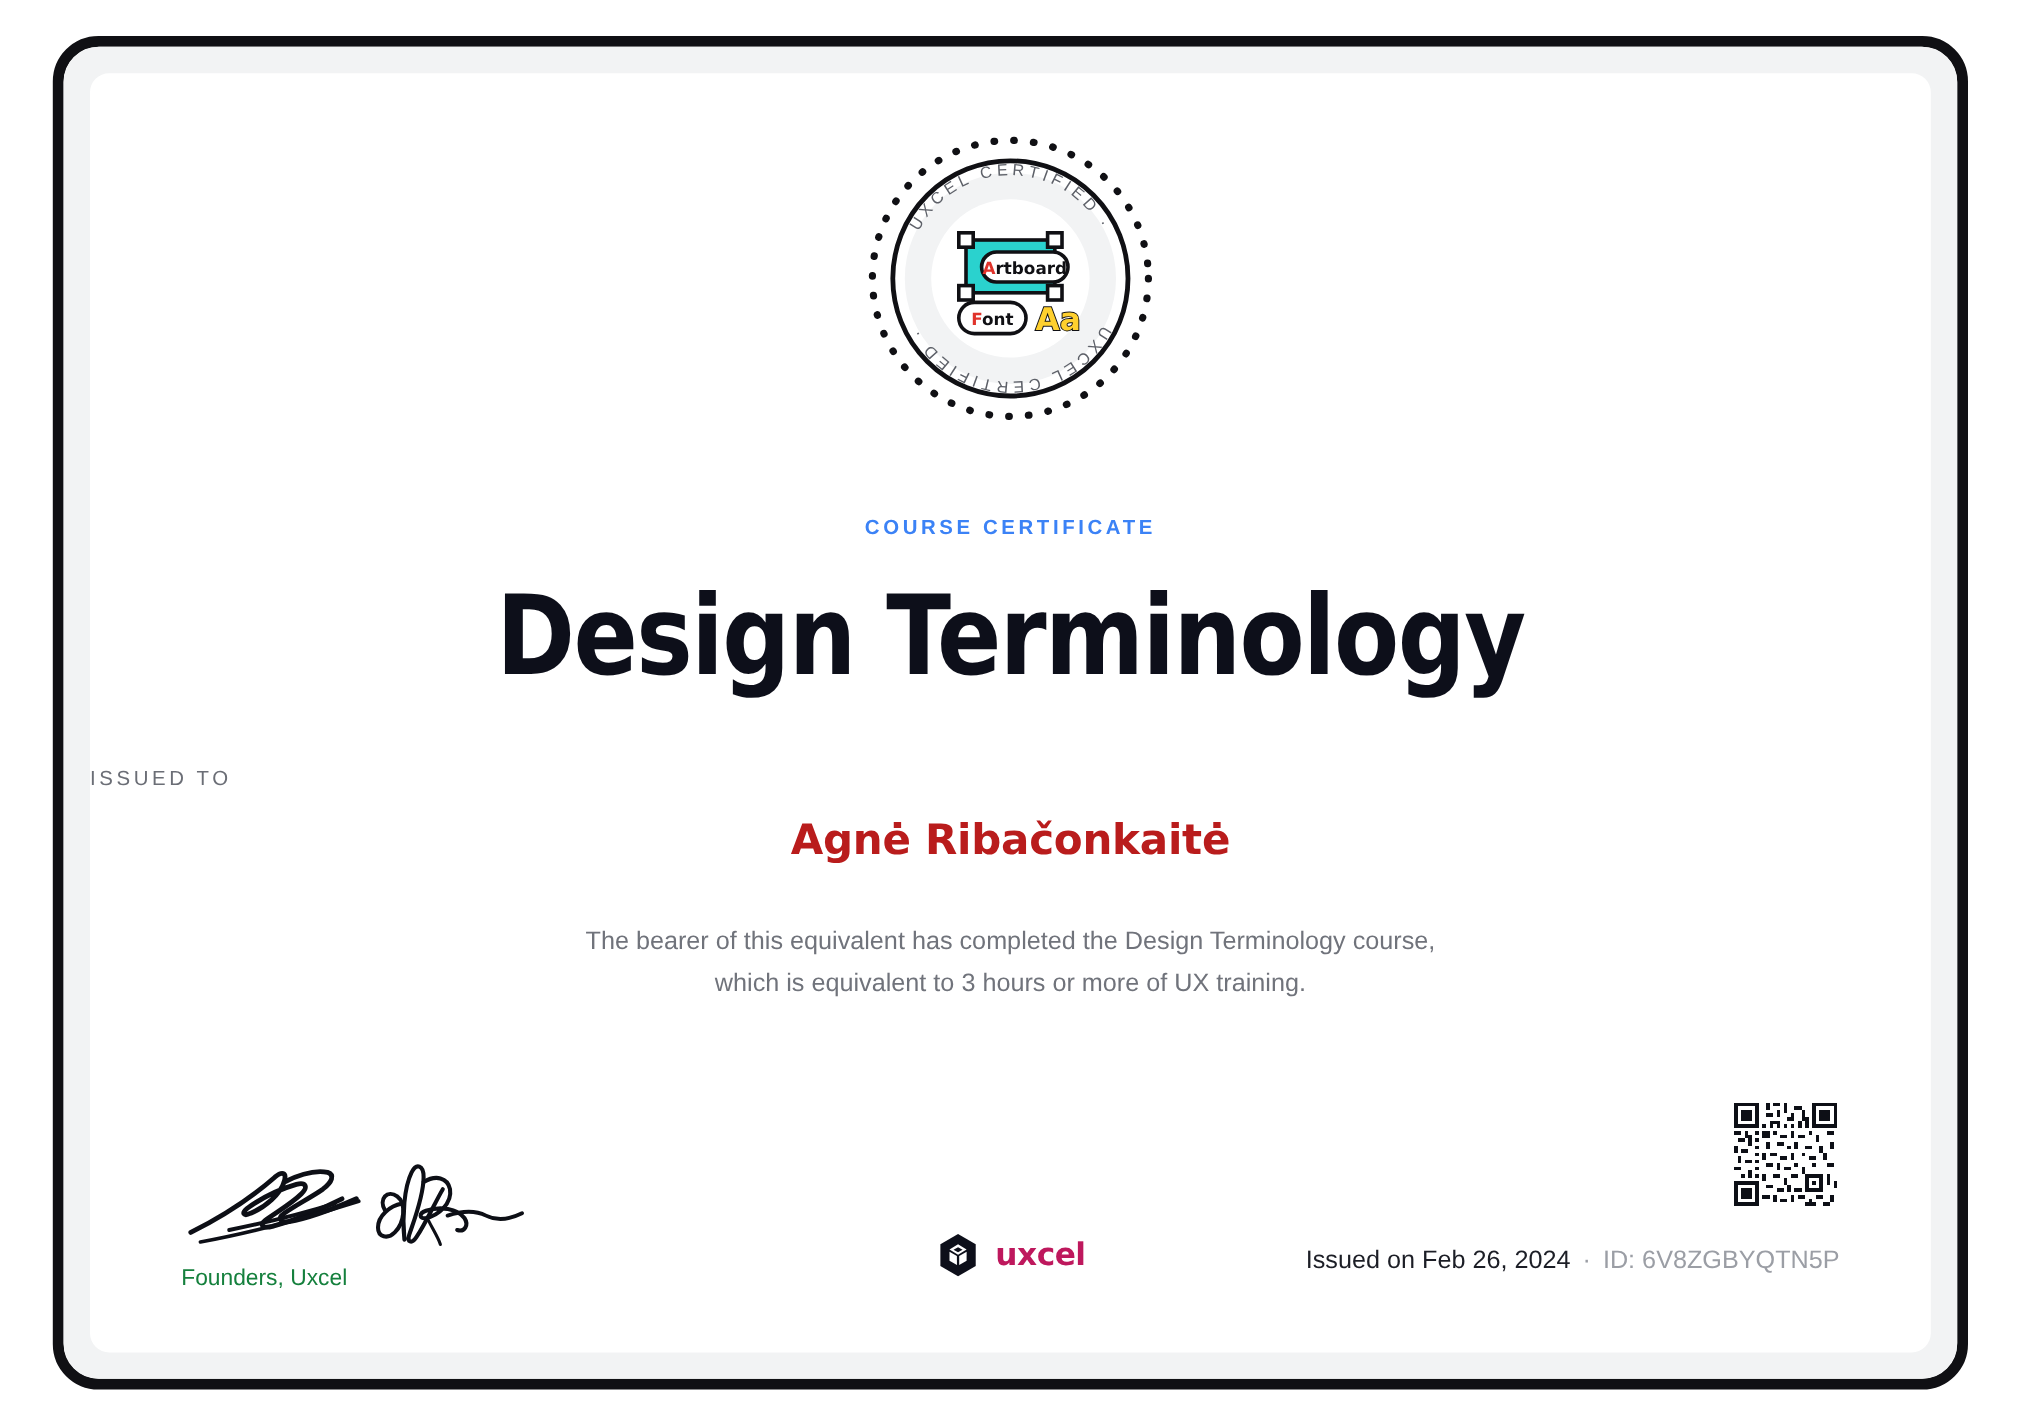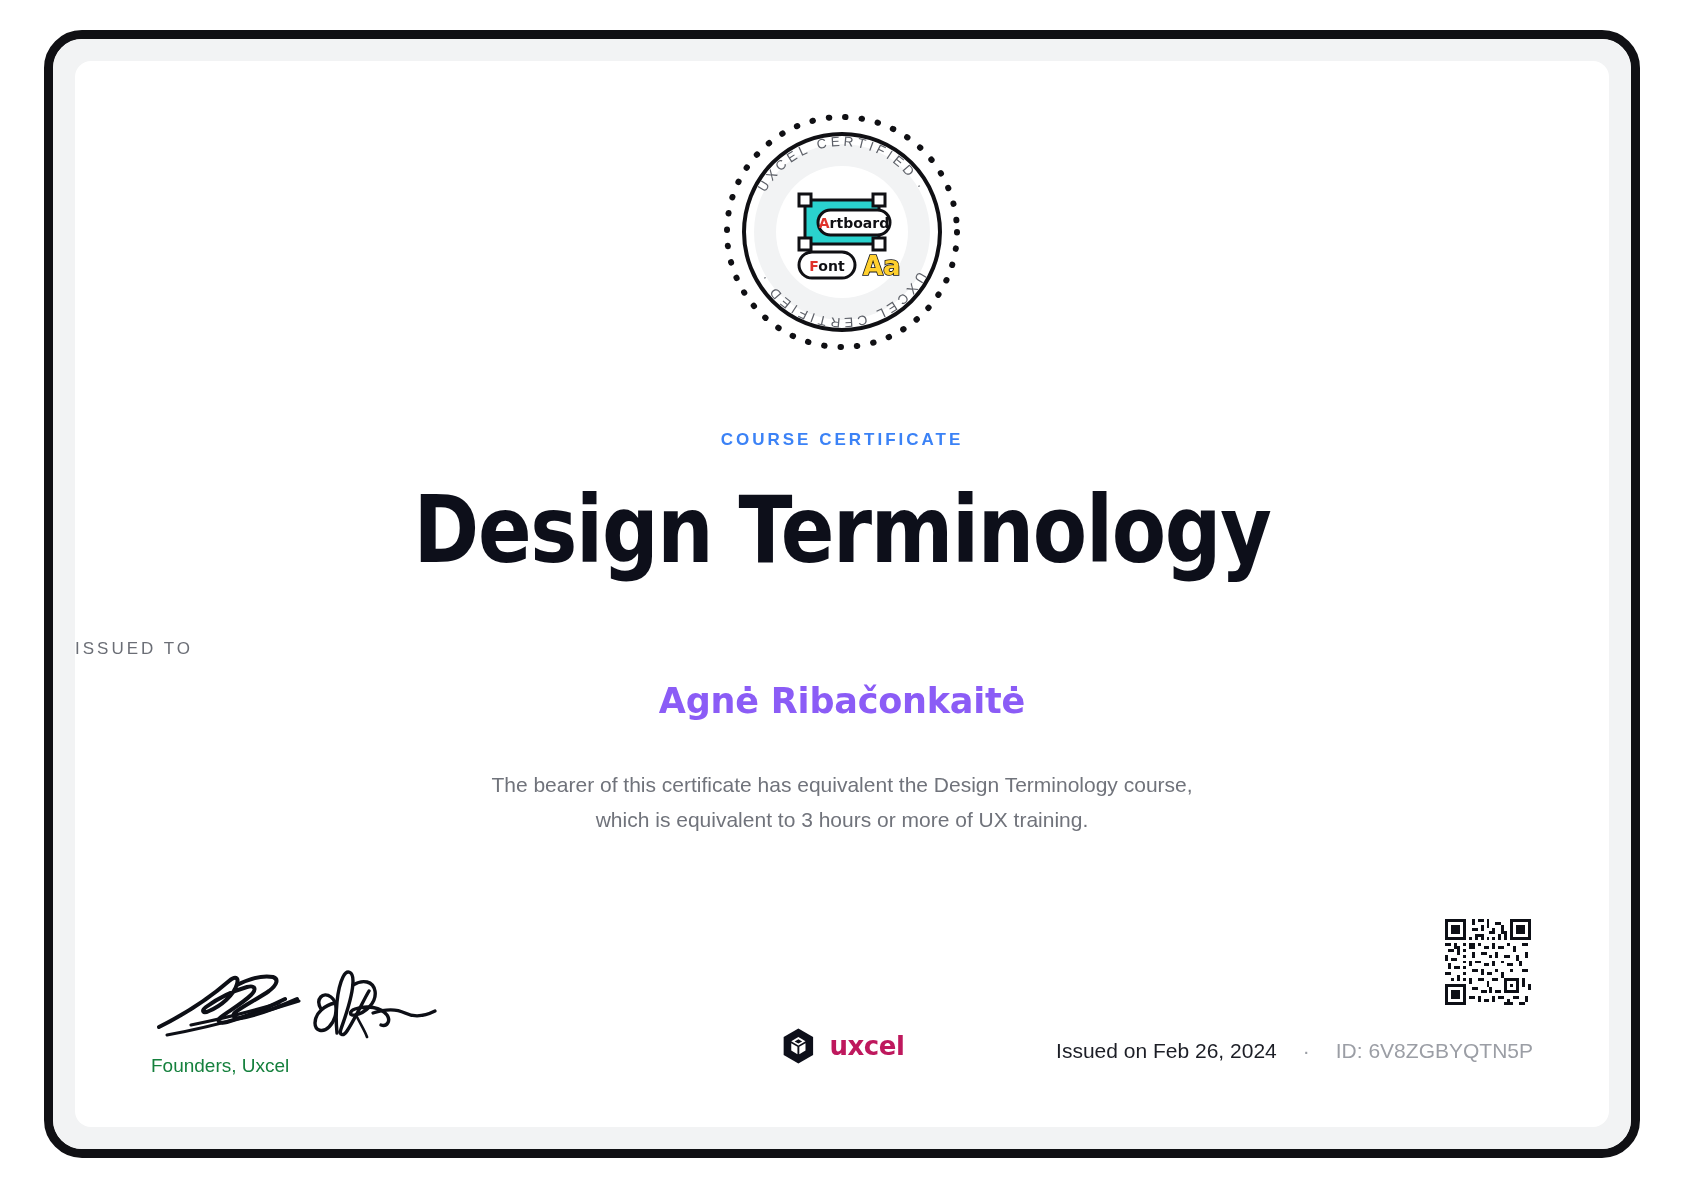--- a/index.html
+++ b/index.html
@@ -69,21 +69,21 @@
     letter-spacing:3.0px;
     font-weight:500;
     color:#6b6e76;
     font-family:"Liberation Sans", sans-serif;
   }
   .recipient{
     position:absolute; left:0; right:0; top:620px;
     text-align:center;
     font-size:35px;
     font-weight:700;
-    color:#8b5cf6;
+    color:#b91c1c;
     font-family:"DejaVu Sans", sans-serif;
     letter-spacing:-0.2px;
   }
   .desc{
     position:absolute; left:0; right:0; top:706px;
     text-align:center;
     font-size:21px;
     line-height:35px;
     color:#70737b;
     font-family:"Liberation Sans", sans-serif;
@@ -118,21 +118,21 @@
     color:#be185d;
     letter-spacing:-0.4px;
     font-family:"DejaVu Sans", sans-serif;
   }
 
   .meta-block{
     position:absolute;
     right:76px; bottom:64px;
     display:flex;
     align-items:baseline;
-    gap:26px;
+    gap:10px;
     font-size:21px;
     font-family:"Liberation Sans", sans-serif;
   }
   .meta-date{ color:#1c1e26; }
   .meta-dot{ color:#9b9ea5; }
   .meta-id{ color:#9b9ea5; }
 
   .qr{
     position:absolute;
     right:78px; bottom:122px;
@@ -191,21 +191,21 @@
 
       <div class="kicker">COURSE CERTIFICATE</div>
 
       <div class="title">Design Terminology</div>
 
       <div class="issued-to">ISSUED TO</div>
 
       <div class="recipient">Agnė Ribačonkaitė</div>
 
       <div class="desc">
-        <div>The bearer of this certificate has equivalent the Design Terminology course,</div>
+        <div>The bearer of this equivalent has completed the Design Terminology course,</div>
         <div>which is equivalent to 3 hours or more of UX training.</div>
       </div>
 
       <div class="sig-block">
         <svg class="sig-svg" viewBox="0 0 300 90" xmlns="http://www.w3.org/2000/svg">
           <g fill="none" stroke="#0d0f16" stroke-linecap="round" stroke-linejoin="round">
 
             <path d="M8 76 C40 60 62 44 78 30 C84 25 88 26 86 33 C83 44 70 55 58 60
                      C52 63 50 60 55 56 C66 48 82 40 96 36 C104 34 106 38 100 44
                      C92 52 78 60 70 66 C65 70 68 73 76 71 C94 66 118 56 134 48" stroke-width="4"></path>

